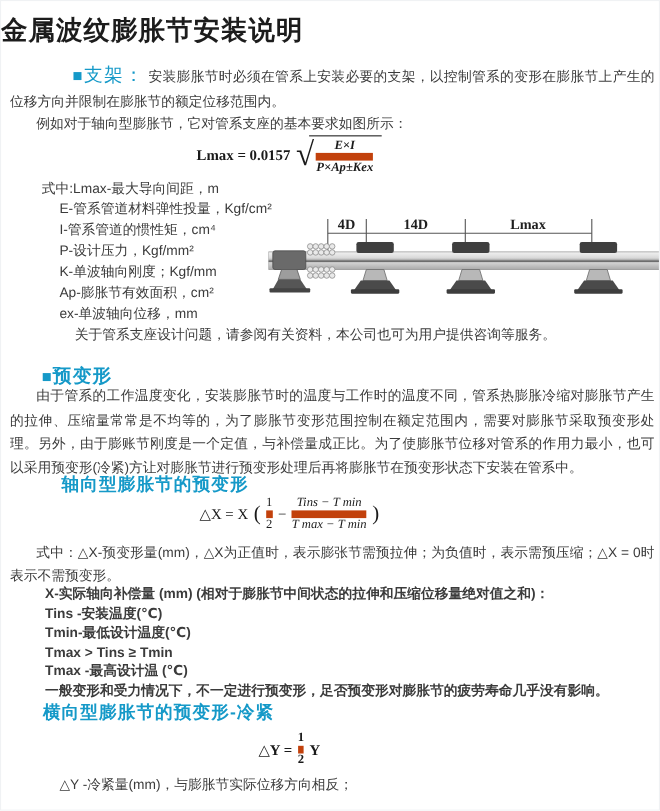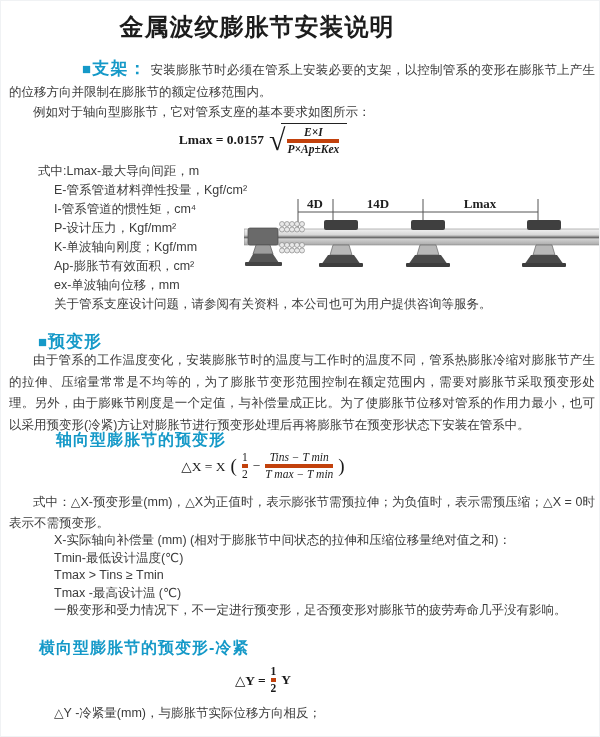--- a/index.html
+++ b/index.html
@@ -4,57 +4,57 @@
 <style>
   * { margin:0; padding:0; box-sizing:border-box; }
   html,body { background:#ffffff; }
   body { font-family:"Liberation Sans","DejaVu Sans",sans-serif; }
   .page {
     position:relative; width:600px; height:737px; background:#ffffff;
     overflow:hidden; border:1px solid #f0f2f4;
     color:#3b3b3b; font-size:12.5px;
   }
   .title {
-    position:absolute; top:10px; left:0; width:512px; text-align:center;
+    position:absolute; top:10px; left:0; width:512px; 
     font-size:24px; font-weight:bold; color:#1c1c1c; letter-spacing:1px;
   }
   .para { position:absolute; left:8px; width:586px; line-height:22px; text-align:justify; }
   .p-support { top:57px; text-indent:57px; }
-  .inline-head { font-size:17px; font-weight:bold; color:#1599c8; letter-spacing:1px;margin-left:16px; }
+  .inline-head { font-size:17px; font-weight:normal; color:#1599c8; letter-spacing:1px; }
   .inline-sq { font-size:15px; color:#1599c8; }
   .p-example { top:100px; text-indent:24px; }
   .formula {
     position:absolute; left:0; width:524px; display:flex; justify-content:center;
     align-items:center; gap:5px; font-family:"Liberation Serif","DejaVu Serif",serif;
     font-weight:bold; color:#1a1a1a; font-size:13.5px;
   }
   .formula-1 { top:122px; }
   .formula-2 { top:450px; font-weight:normal; }
   .formula-3 { top:664px; }
   .frac { display:inline-flex; flex-direction:column; text-align:center; font-size:11.5px; line-height:13px; vertical-align:middle;justify-content:space-between; }
-  .frac .den { border-top:4px solid #c2410c; }
+  .frac .den { border-top:7px solid #c2410c; }
   .frac-it { font-style:italic; }
   .sqrt { display:inline-flex; align-items:center; }
   .sqrt .rad { font-size:30px; font-weight:normal; margin-right:-4px; line-height:30px; }
   .sqrt .rootbox { border-top:1.4px solid #222; padding:2px 8px 0 6px; }
   .paren { font-size:19px; font-weight:normal; }
   .defs { position:absolute; left:37px; top:161px; line-height:19px; }
   .defs .item { margin-left:16px; }
   .defs .noind { margin-left:0; }
-  .defs .wide { margin-left:16px; }
+  .defs .wide { margin-left:30px; }
   .diagram { position:absolute; left:243px; top:192px; }
   .dim-label { font-family:"Liberation Serif","DejaVu Serif",serif; font-weight:bold; font-size:13px; fill:#1f1f1f; }
   .sec-head { position:absolute; font-size:17px; font-weight:bold; color:#1599c8; letter-spacing:1px; }
   .h-predeform { top:329px; left:37px; }
   .sub-head { position:absolute; font-size:16px; font-weight:bold; color:#1599c8; letter-spacing:1px; }
   .h-axial { top:429px; left:55px; }
   .h-lateral { top:637px; left:38px; }
   .p-predeform { top:349px; text-indent:24px; line-height:21.5px; }
   .p-axial-note { top:491px; text-indent:24px; line-height:21px; }
-  .axial-defs { position:absolute; left:53px; top:531px; line-height:17.5px; }
+  .axial-defs { position:absolute; left:40px; top:531px; line-height:17.5px;font-weight:bold; }
   .axial-defs .gen { text-indent:0; }
   .p-lateral-note { position:absolute; left:53px; top:704px; }
 </style>
 </head>
 <body>
 
 <div class="page">
 
   <div class="title">金属波纹膨胀节安装说明</div>
 
@@ -180,20 +180,21 @@
       <span class="num">Tins − T min</span>
       <span class="den">T max − T min</span>
     </span>
     <span class="paren">)</span>
   </div>
 
   <div class="para p-axial-note">式中：△X-预变形量(mm)，△X为正值时，表示膨张节需预拉伸；为负值时，表示需预压缩；△X = 0时表示不需预变形。</div>
 
   <div class="axial-defs">
     <div class="gen">X-实际轴向补偿量 (mm) (相对于膨胀节中间状态的拉伸和压缩位移量绝对值之和)：</div>
+    <div class="gen">Tins -安装温度(℃)</div>
     <div class="gen">Tmin-最低设计温度(℃)</div>
     <div class="gen">Tmax &gt; Tins ≥ Tmin</div>
     <div class="gen">Tmax -最高设计温 (℃)</div>
     <div class="gen">一般变形和受力情况下，不一定进行预变形，足否预变形对膨胀节的疲劳寿命几乎没有影响。</div>
   </div>
 
   <div class="sub-head h-lateral">横向型膨胀节的预变形-冷紧</div>
 
   <div class="formula formula-3">
     <span>△Y =</span>

